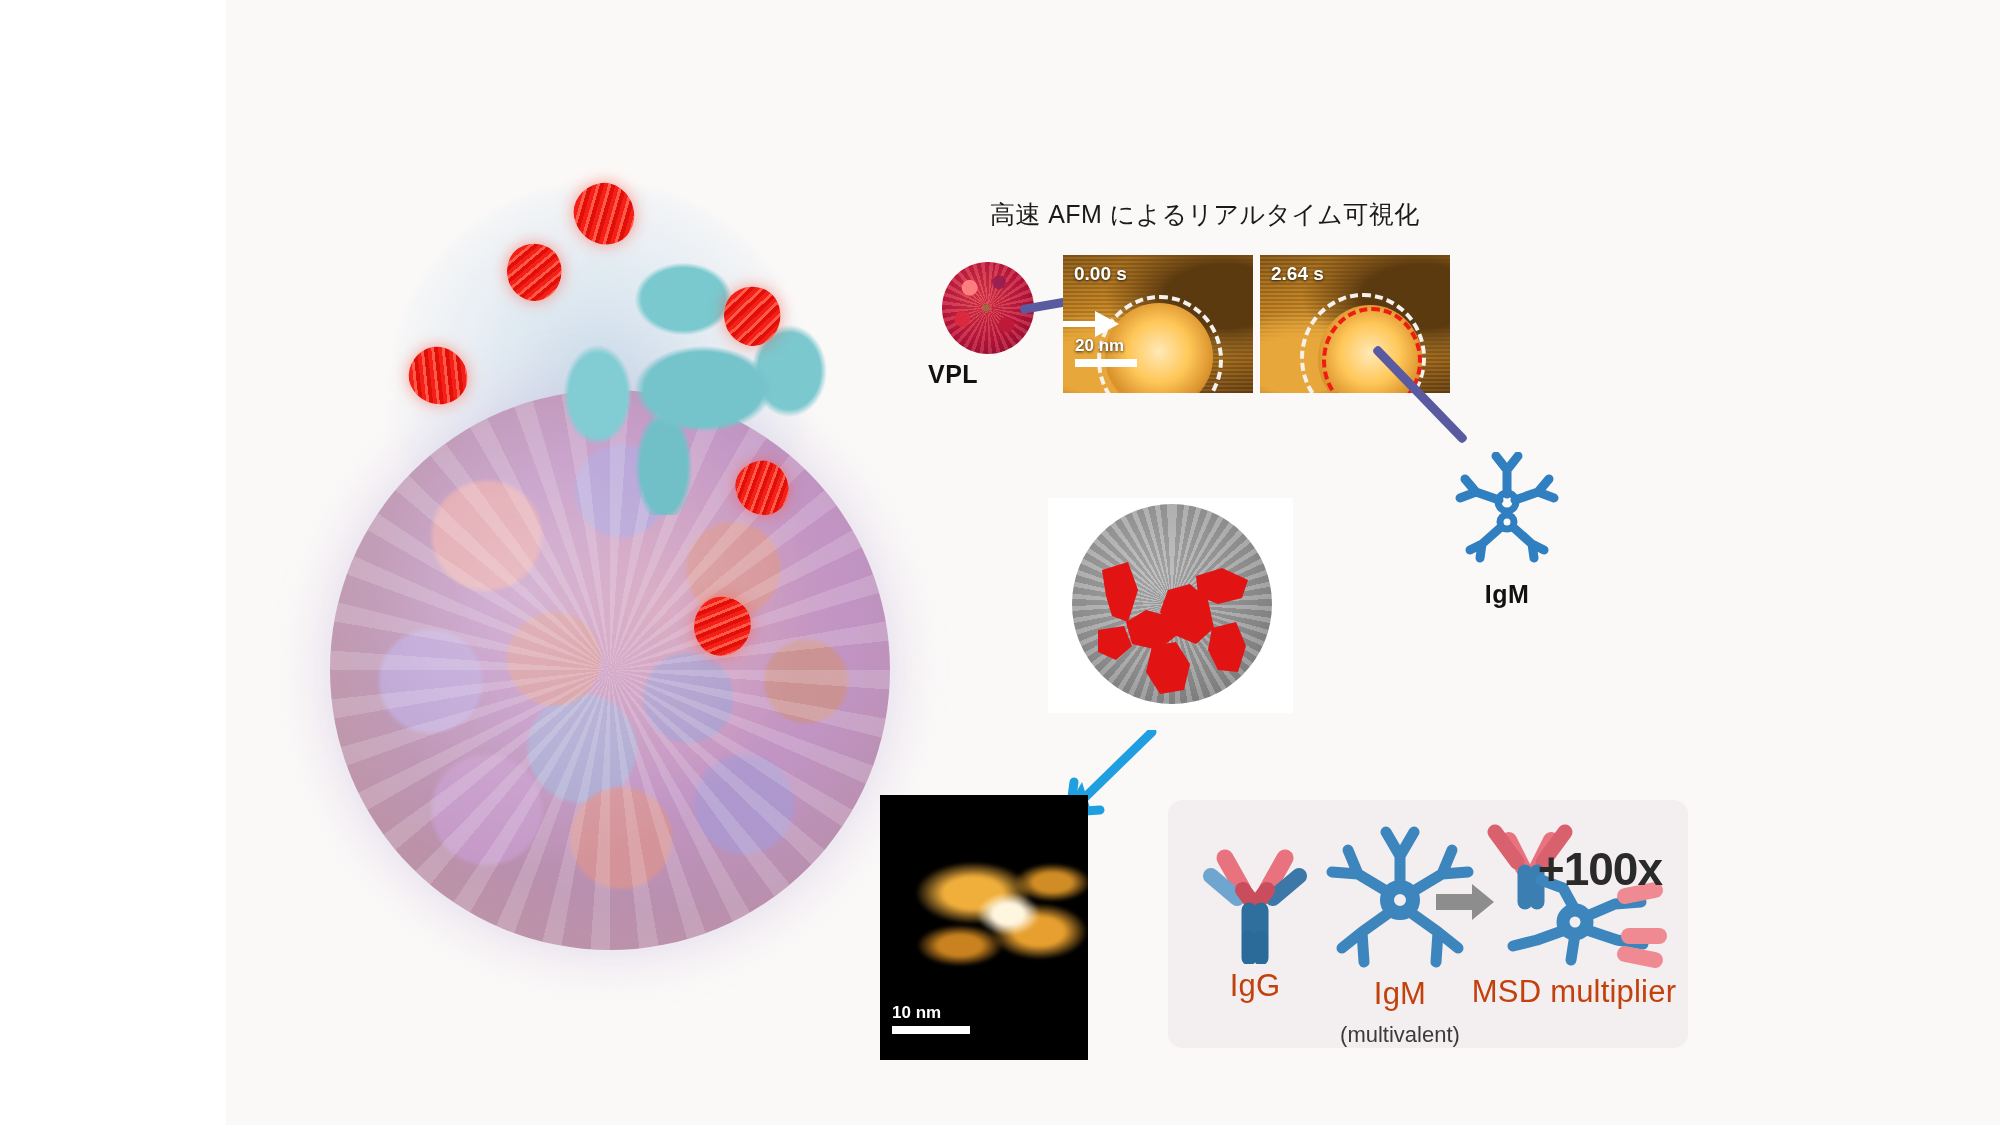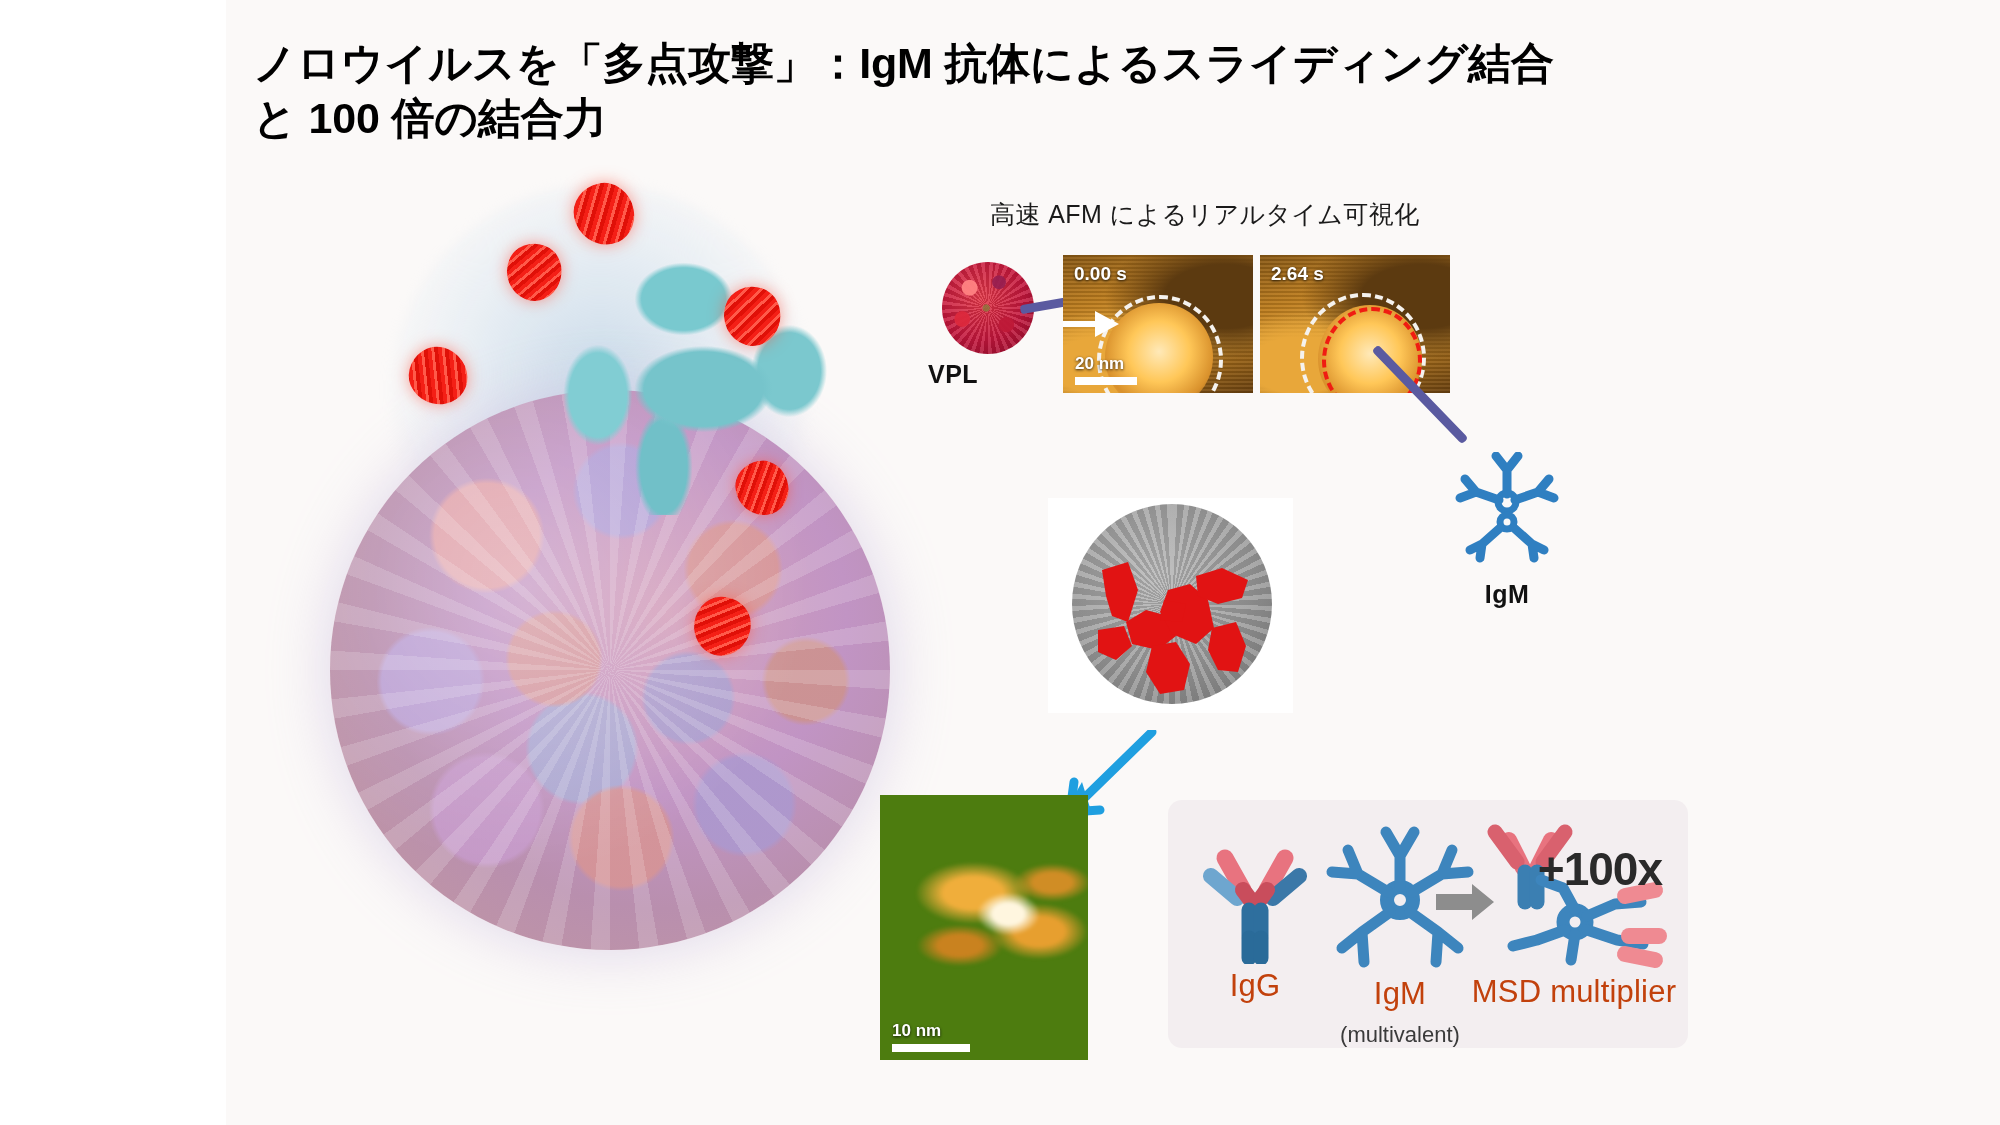--- a/index.html
+++ b/index.html
@@ -105,21 +105,21 @@
   .afm-ring-white{
     position:absolute;border:4px dashed #f5f2ee;border-radius:50%;
   }
   .afm-ring-red{
     position:absolute;border:4px dashed #f01c12;border-radius:50%;
   }
   .afm-time{
     position:absolute;left:11px;top:8px;color:#fff;font-size:19px;font-weight:bold;
     text-shadow:0 1px 3px rgba(0,0,0,.8);
   }
-  .scalebar-wrap{position:absolute;left:12px;bottom:8px;color:#fff;}
+  .scalebar-wrap{position:absolute;left:12px;bottom:26px;color:#fff;}
   .scalebar-label{font-size:17px;font-weight:bold;text-shadow:0 1px 3px rgba(0,0,0,.8);}
   .scalebar-line{width:62px;height:8px;background:#fff;margin-top:3px;}
 
   
   .vpl-wrap{position:absolute;left:928px;top:262px;width:120px;}
   .vpl-ball{
     width:92px;height:92px;margin:0 auto;border-radius:50%;
     background:
       radial-gradient(circle at 30% 28%, rgba(255,130,130,.95) 0 8%, rgba(0,0,0,0) 9%),
       radial-gradient(circle at 62% 22%, rgba(150,30,80,.9) 0 7%, rgba(0,0,0,0) 8%),
@@ -150,21 +150,21 @@
   .footprint-ball{
     position:absolute;left:24px;top:6px;width:200px;height:200px;border-radius:50%;
     background:
       repeating-conic-gradient(from 0deg at 50% 50%, rgba(255,255,255,.12) 0 3deg, rgba(0,0,0,.12) 3deg 7deg),
       radial-gradient(circle at 42% 36%, #b9b9b9 0%, #9e9e9e 55%, #7e7e7e 100%);
   }
   .arrow-blue{position:absolute;}
 
   
   .zoom-panel{
-    position:absolute;left:880px;top:795px;width:208px;height:265px;background:#4d7c0f;overflow:hidden;
+    position:absolute;left:880px;top:795px;width:208px;height:265px;background:#000000;overflow:hidden;
   }
   .zoom-blob{
     position:absolute;left:14px;top:35px;width:220px;height:175px;
     background:
       radial-gradient(ellipse 44px 30px at 52% 48%, #fff6df 0 35%, rgba(255,246,223,0) 72%),
       radial-gradient(ellipse 74px 40px at 36% 36%, #f0ae3b 0 40%, rgba(240,174,59,0) 78%),
       radial-gradient(ellipse 62px 36px at 66% 58%, #e79f2f 0 40%, rgba(231,159,47,0) 78%),
       radial-gradient(ellipse 54px 26px at 30% 66%, #c9821f 0 40%, rgba(201,130,31,0) 80%),
       radial-gradient(ellipse 48px 24px at 72% 30%, #d08d25 0 40%, rgba(208,141,37,0) 80%);
     filter:blur(1.5px);
@@ -183,24 +183,20 @@
     letter-spacing:-1px;
   }
 </style>
 </head>
 <body>
 
 <div id="canvas">
 
   <div class="card"></div>
 
-  <div class="title-block">
-    <div class="title-line">ノロウイルスを「多点攻撃」：IgM 抗体によるスライディング結合</div>
-    <div class="title-line">と 100 倍の結合力</div>
-  </div>
 
   <div class="hero">
     <div class="hero-glow"></div>
     <div class="capsid"></div>
     <div class="spike-cluster"></div>
     <div class="fab f1"></div>
     <div class="fab f2"></div>
     <div class="fab f3"></div>
     <div class="fab f4"></div>
     <div class="fab f5"></div>

